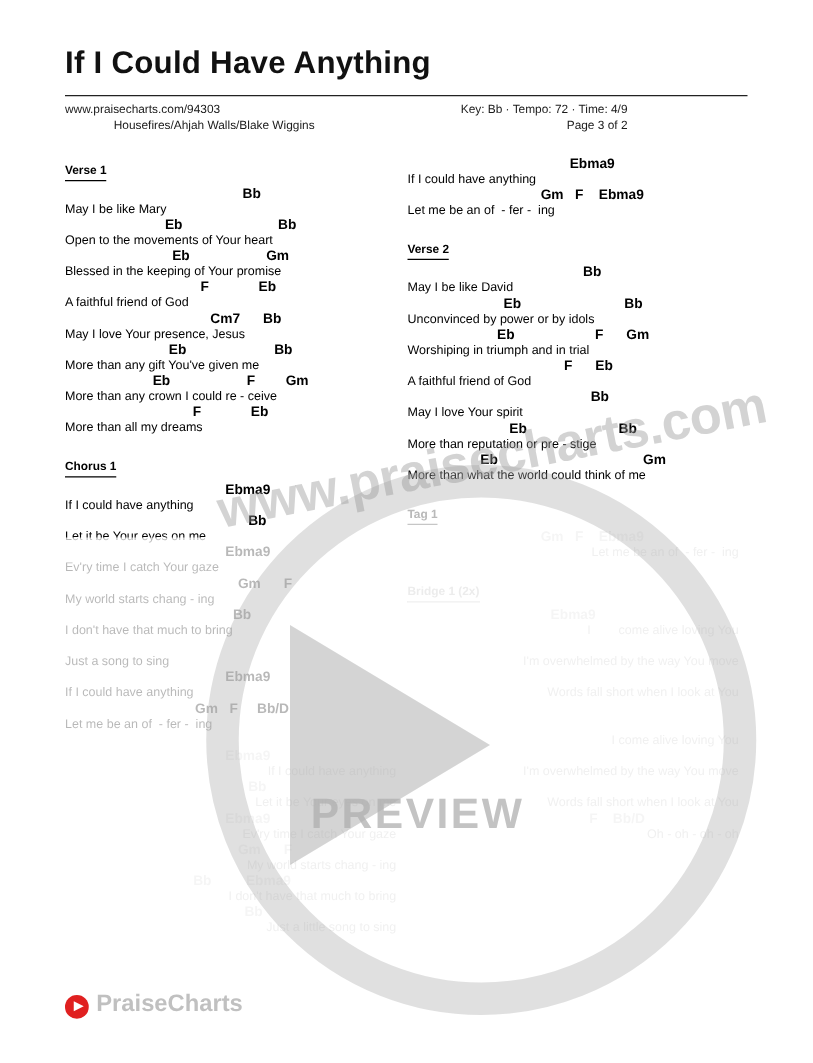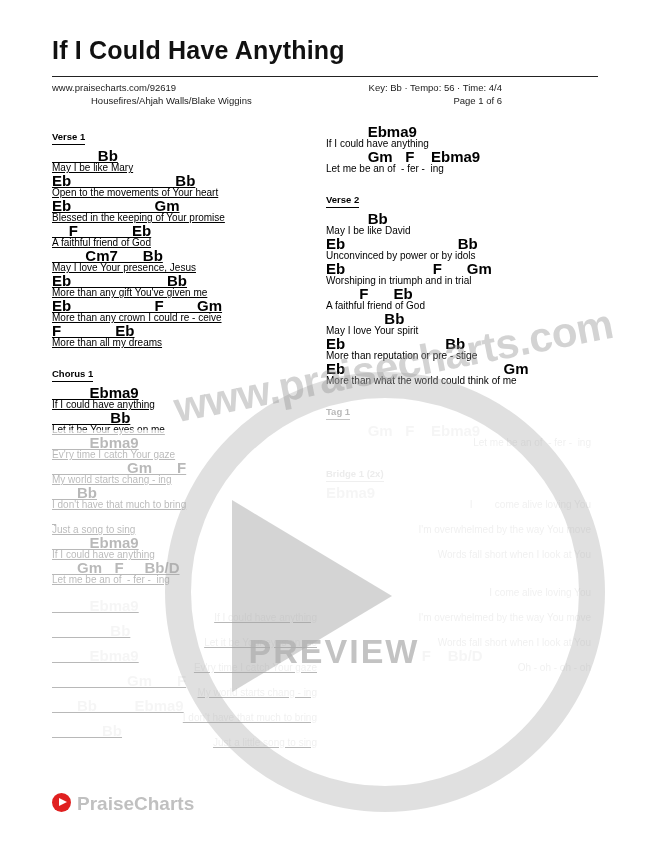--- a/index.html
+++ b/index.html
@@ -48,45 +48,46 @@
   .meta-authors { left: 52px; top: 95px; margin-left: 39px; }
   .meta-key { right: 52px; top: 82px; text-align: right; }
   .meta-page { right: 52px; top: 95px; text-align: right; }
   .meta-right { position: absolute; right: 52px; font-size: 9.5px; color:#1a1a1a; text-align: right;}
 
   .col {
     position: absolute;
     top: 126px;
     width: 265px;
   }
-  .col-left { left: 52px; text-decoration: underline; }
+  .col-left { left: 52px; }
   .col-right { left: 326px; }
 
   .section-label {
     font-size: 9.5px;
     font-weight: bold;
     color: #000;
     border-bottom: 1.2px solid #000;
     display: inline-block;
     padding-bottom: 1px;
     margin-bottom: 5px;
     line-height: 12px;
   }
   .section-label.faded {
     color: #b9b9b9;
     border-bottom-color: #c6c6c6;
   }
   .block { margin-bottom: 13px; }
   .chordline {
-    font-size: 15px;
+    font-size: 11px;
     font-weight: bold;
     height: 11px;
     line-height: 11px;
     white-space: pre;
     font-family: "Liberation Sans", sans-serif;
+    text-align: center;
   }
   .lyricline {
     font-size: 10px;
     height: 14px;
     line-height: 14px;
     white-space: pre;
     font-family: "Liberation Sans", sans-serif;
   }
 
   
@@ -143,21 +144,21 @@
   .veil {
     position: absolute;
     background: rgba(255,255,255,0.72);
   }
 
   .footer-logo {
     position: absolute;
     left: 52px;
     top: 793px;
     display: flex;
-    align-items: flex-start;
+    align-items: flex-end;
     gap: 6px;
   }
   .footer-badge {
     width: 19px; height: 19px;
     border-radius: 50%;
     background: #e02020;
     position: relative;
   }
   .footer-badge:after {
     content: "";
@@ -176,24 +177,24 @@
   .faded-2 { color: #dcdcdc; }
 </style>
 </head>
 <body>
 
 <div class="page">
 
   <div class="title">If I Could Have Anything</div>
   <div class="rule"></div>
 
-  <div class="meta meta-url">www.praisecharts.com/92619</div>
+  <div class="meta meta-url">www.praisecharts.com/94303</div>
   <div class="meta meta-authors">Housefires/Ahjah Walls/Blake Wiggins</div>
-  <div class="meta-right meta-key">Key: Bb · Tempo: 56 · Time: 4/4</div>
-  <div class="meta-right meta-page">Page 1 of 6</div>
+  <div class="meta-right meta-key">Key: Bb · Tempo: 72 · Time: 4/9</div>
+  <div class="meta-right meta-page">Page 3 of 2</div>
 
   <div class="col col-left">
       <div class="block"><div class="section-label">Verse 1</div><div class="chordline">           Bb</div><div class="lyricline">May I be like Mary</div><div class="chordline">Eb                         Bb</div><div class="lyricline">Open to the movements of Your heart</div><div class="chordline">Eb                    Gm</div><div class="lyricline">Blessed in the keeping of Your promise</div><div class="chordline">    F             Eb</div><div class="lyricline">A faithful friend of God</div><div class="chordline">        Cm7      Bb</div><div class="lyricline">May I love Your presence, Jesus</div><div class="chordline">Eb                       Bb</div><div class="lyricline">More than any gift You've given me</div><div class="chordline">Eb                    F        Gm</div><div class="lyricline">More than any crown I could re - ceive</div><div class="chordline">F             Eb</div><div class="lyricline">More than all my dreams</div></div>
       <div class="block"><div class="section-label">Chorus 1</div><div class="chordline">         Ebma9</div><div class="lyricline">If I could have anything</div><div class="chordline">              Bb</div><div class="lyricline">Let it be Your eyes on me</div><div class="chordline">         Ebma9</div><div class="lyricline">Ev'ry time I catch Your gaze</div><div class="chordline">                  Gm      F</div><div class="lyricline">My world starts chang - ing</div><div class="chordline">      Bb</div><div class="lyricline">I don't have that much to bring</div><div class="chordline">&nbsp;</div><div class="lyricline">Just a song to sing</div><div class="chordline">         Ebma9</div><div class="lyricline">If I could have anything</div><div class="chordline">      Gm   F     Bb/D</div><div class="lyricline">Let me be an of  - fer -  ing</div></div>
       <div class="block">
         <div class="chordline faded-2">         Ebma9</div>
         <div class="lyricline faded-1">If I could have anything</div>
         <div class="chordline faded-2">              Bb</div>
         <div class="lyricline faded-1">Let it be Your eyes on me</div>
         <div class="chordline faded-2">         Ebma9</div>

